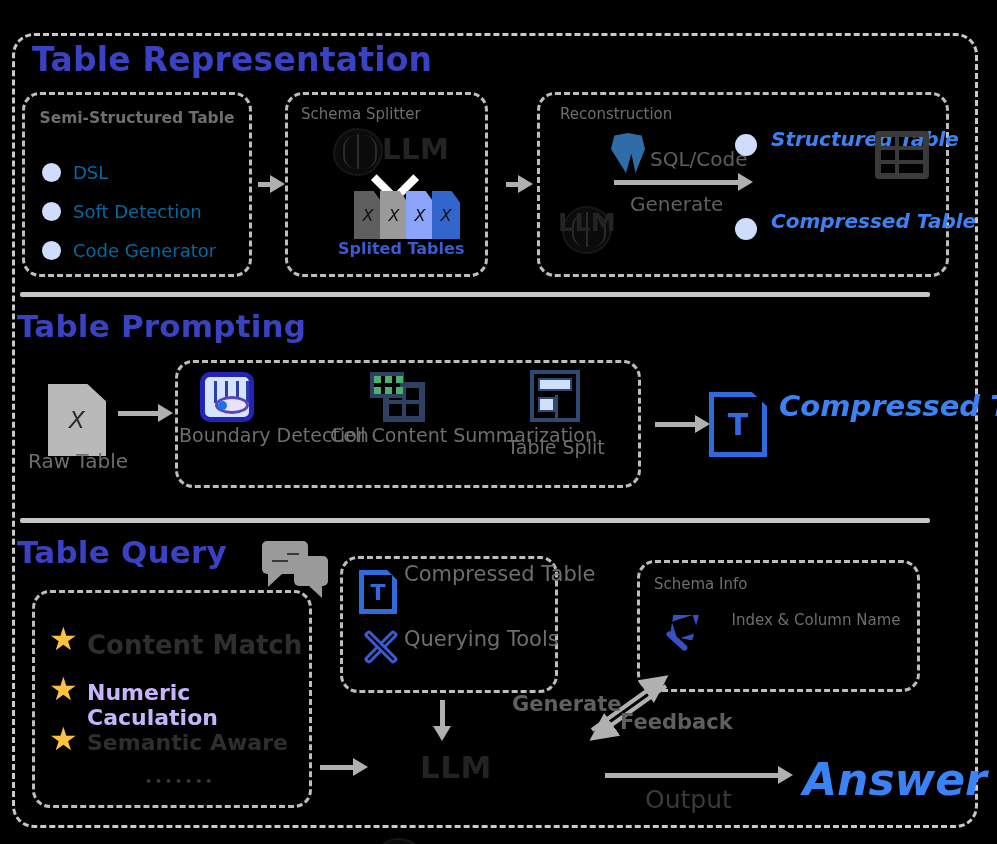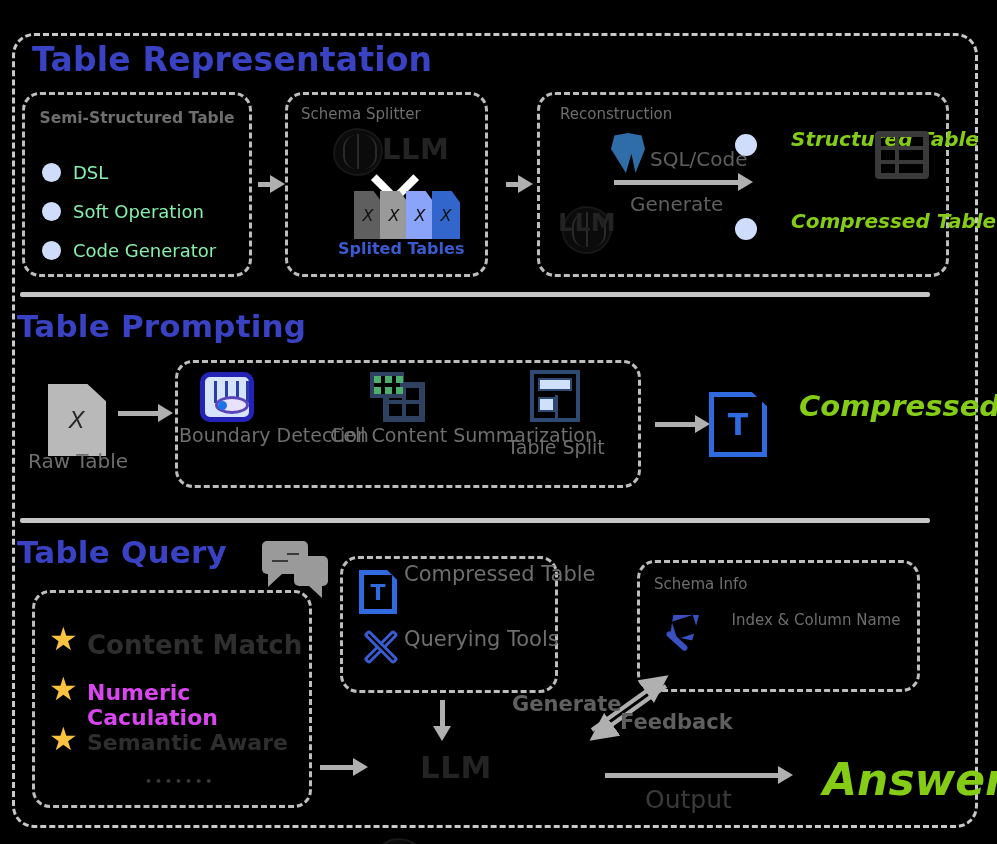--- a/index.html
+++ b/index.html
@@ -41,21 +41,21 @@
   #p-semi{left:22px;top:92px;width:230px;height:185px;}
   #p-split{left:285px;top:92px;width:203px;height:185px;}
   #p-recon{left:537px;top:92px;width:412px;height:185px;}
 
   .semi-head{
     position:absolute;left:0;top:14px;width:100%;text-align:center;
     color:#6e6e6e;font-size:15.5px;font-weight:bold;line-height:1.25;
   }
   .bullet-row{position:absolute;display:flex;align-items:center;gap:12px;left:17px;}
   .dot{width:19px;height:19px;border-radius:50%;background:#cfdcfb;flex:0 0 auto;}
-  .bullet-row span{color:#86efac;font-size:18px;white-space:nowrap;}
+  .bullet-row span{color:#0369a1;font-size:18px;white-space:nowrap;}
 
   
   .arrow-h{position:absolute;height:5px;background:#b0b0b0;}
   .arrow-h::after{
     content:"";position:absolute;right:-13px;top:-7px;
     border-left:15px solid #b0b0b0;border-top:9px solid transparent;
     border-bottom:9px solid transparent;
   }
   .arrow-v{position:absolute;width:5px;background:#b0b0b0;}
   .arrow-v::after{
@@ -178,41 +178,41 @@
   #icon-chat .bb1{left:0;top:0;width:46px;height:33px;}
   #icon-chat .bb1::after{content:"";position:absolute;left:6px;top:33px;
      border-top:13px solid #9a9a9a;border-right:14px solid transparent;}
   #icon-chat .bb2{left:32px;top:15px;width:34px;height:30px;}
   #icon-chat .bb2::after{content:"";position:absolute;right:6px;top:30px;
      border-top:12px solid #9a9a9a;border-left:13px solid transparent;}
   #icon-chat .ln{position:absolute;background:#3a3a3a;height:2px;}
   .lbl{position:absolute;color:#5f5f5f;white-space:nowrap;}
 
   .itemlabel{position:absolute;color:#6e6e6e;white-space:nowrap;line-height:1.18;text-align:center;}
-  .bigblue{color:#84cc16;font-weight:bold;font-style:italic;white-space:nowrap;position:absolute;line-height:1.15;margin-left:20px;}
+  .bigblue{color:#3b82f6;font-weight:bold;font-style:italic;white-space:nowrap;position:absolute;line-height:1.15;}
   .dots{position:absolute;color:#3a3a3a;letter-spacing:3px;font-weight:bold;}
 </style>
 </head>
 <body>
 
 <div id="stage">
 
   <div id="outer" class="abs"></div>
 
   <div id="t-rep" class="abs sect-title">Table Representation</div>
 
   <div id="p-semi" class="abs panel">
     <div class="semi-head">Semi-Structured Table</div>
     <div class="bullet-row" style="top:67px;">
       <span class="dot"></span>
       <span>DSL</span>
     </div>
     <div class="bullet-row" style="top:106px;">
       <span class="dot"></span>
-      <span>Soft Operation</span>
+      <span>Soft Detection</span>
     </div>
     <div class="bullet-row" style="top:145px;">
       <span class="dot"></span>
       <span>Code Generator</span>
     </div>
   </div>
 
   <div class="arrow-h" style="left:258px;top:182px;width:14px;"></div>
 
   <div id="p-split" class="abs panel">
@@ -322,21 +322,21 @@
     <span class="b bb2"></span>
     <span class="ln" style="left:10px;top:19px;width:16px;"></span>
     <span class="ln" style="left:25px;top:12px;width:12px;"></span>
   </div>
 
   <div class="abs panel" style="left:32px;top:590px;width:280px;height:218px;">
     <div class="star" style="left:14px;top:30px;font-size:32px;">★</div>
     <div class="abs" style="left:52px;top:37px;color:#2e2e2e;font-size:26px;font-weight:bold;">Content Match</div>
 
     <div class="star" style="left:14px;top:80px;font-size:32px;">★</div>
-    <div class="abs" style="left:52px;top:87px;color:#d946ef;font-size:22px;font-weight:bold;">Numeric Caculation</div>
+    <div class="abs" style="left:52px;top:87px;color:#c4b5fd;font-size:22px;font-weight:bold;">Numeric Caculation</div>
 
     <div class="star" style="left:14px;top:130px;font-size:32px;">★</div>
     <div class="abs" style="left:52px;top:137px;color:#2e2e2e;font-size:22px;font-weight:bold;">Semantic Aware</div>
 
     <div class="dots abs" style="left:110px;top:182px;font-size:11px;">•••••••</div>
   </div>
 
   <div class="abs panel" style="left:340px;top:556px;width:218px;height:137px;"></div>
 
   <div class="abs ticon-outer" style="left:359px;top:570px;width:38px;height:44px;"></div>

